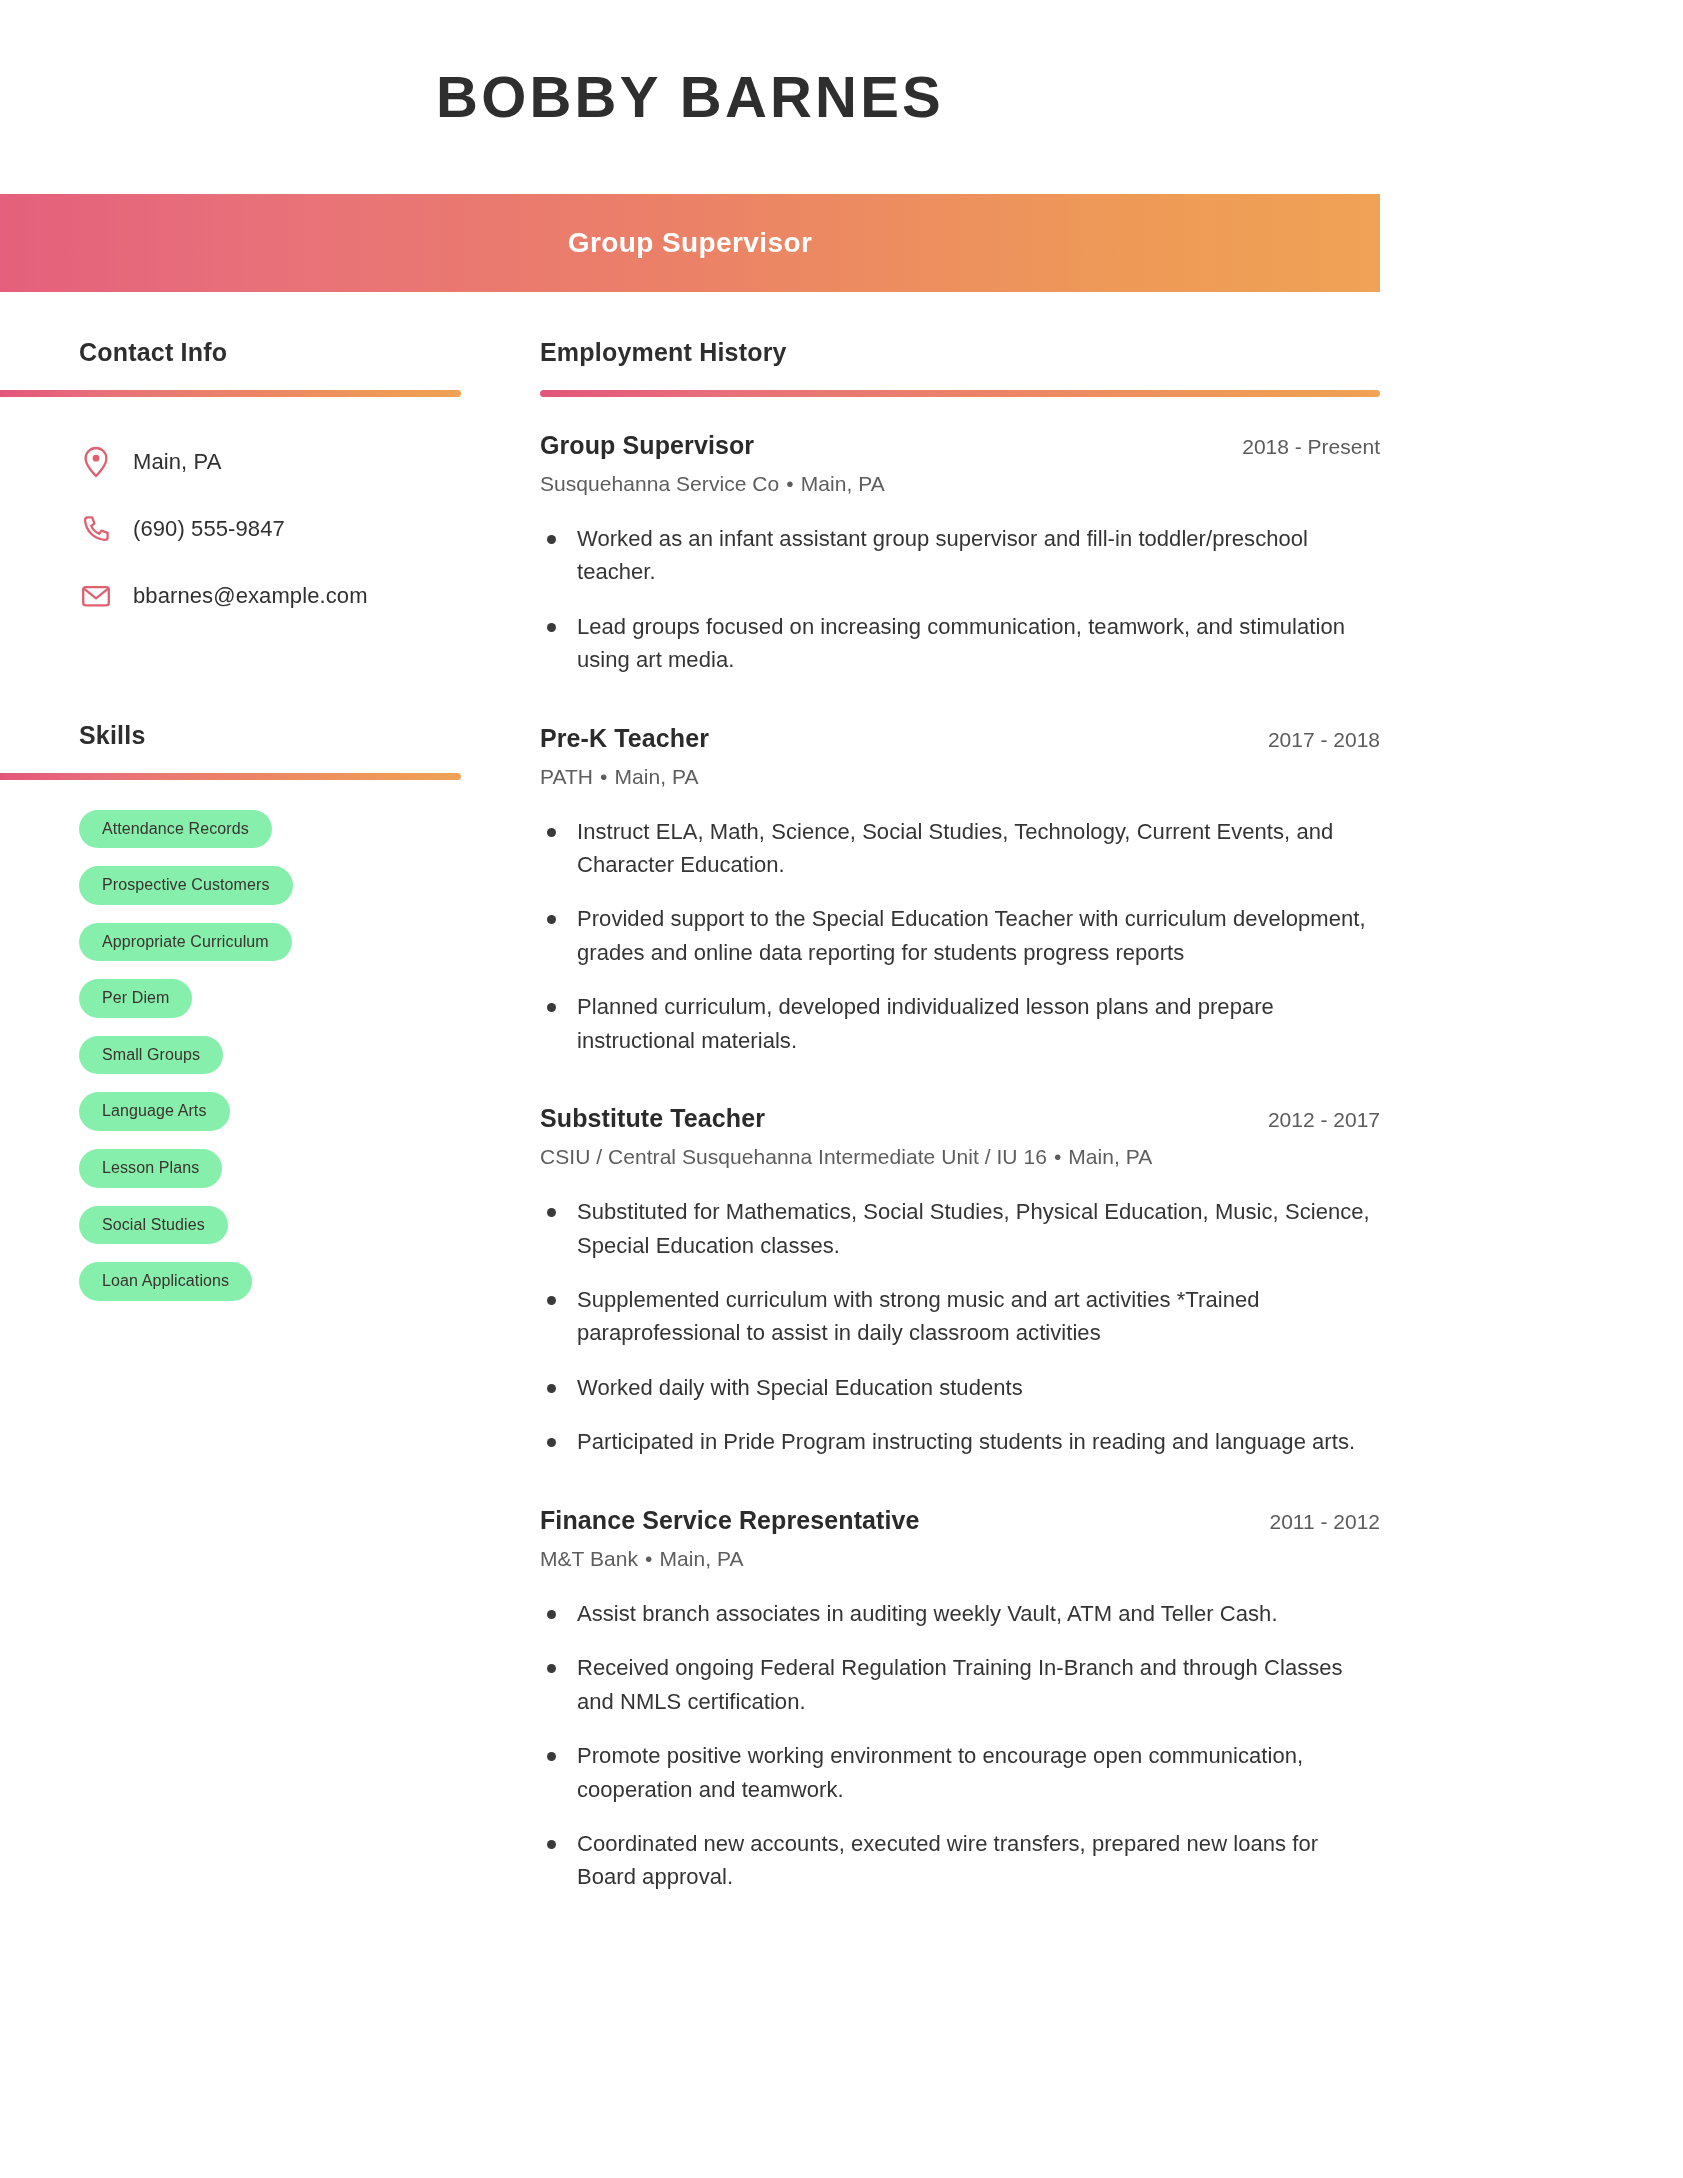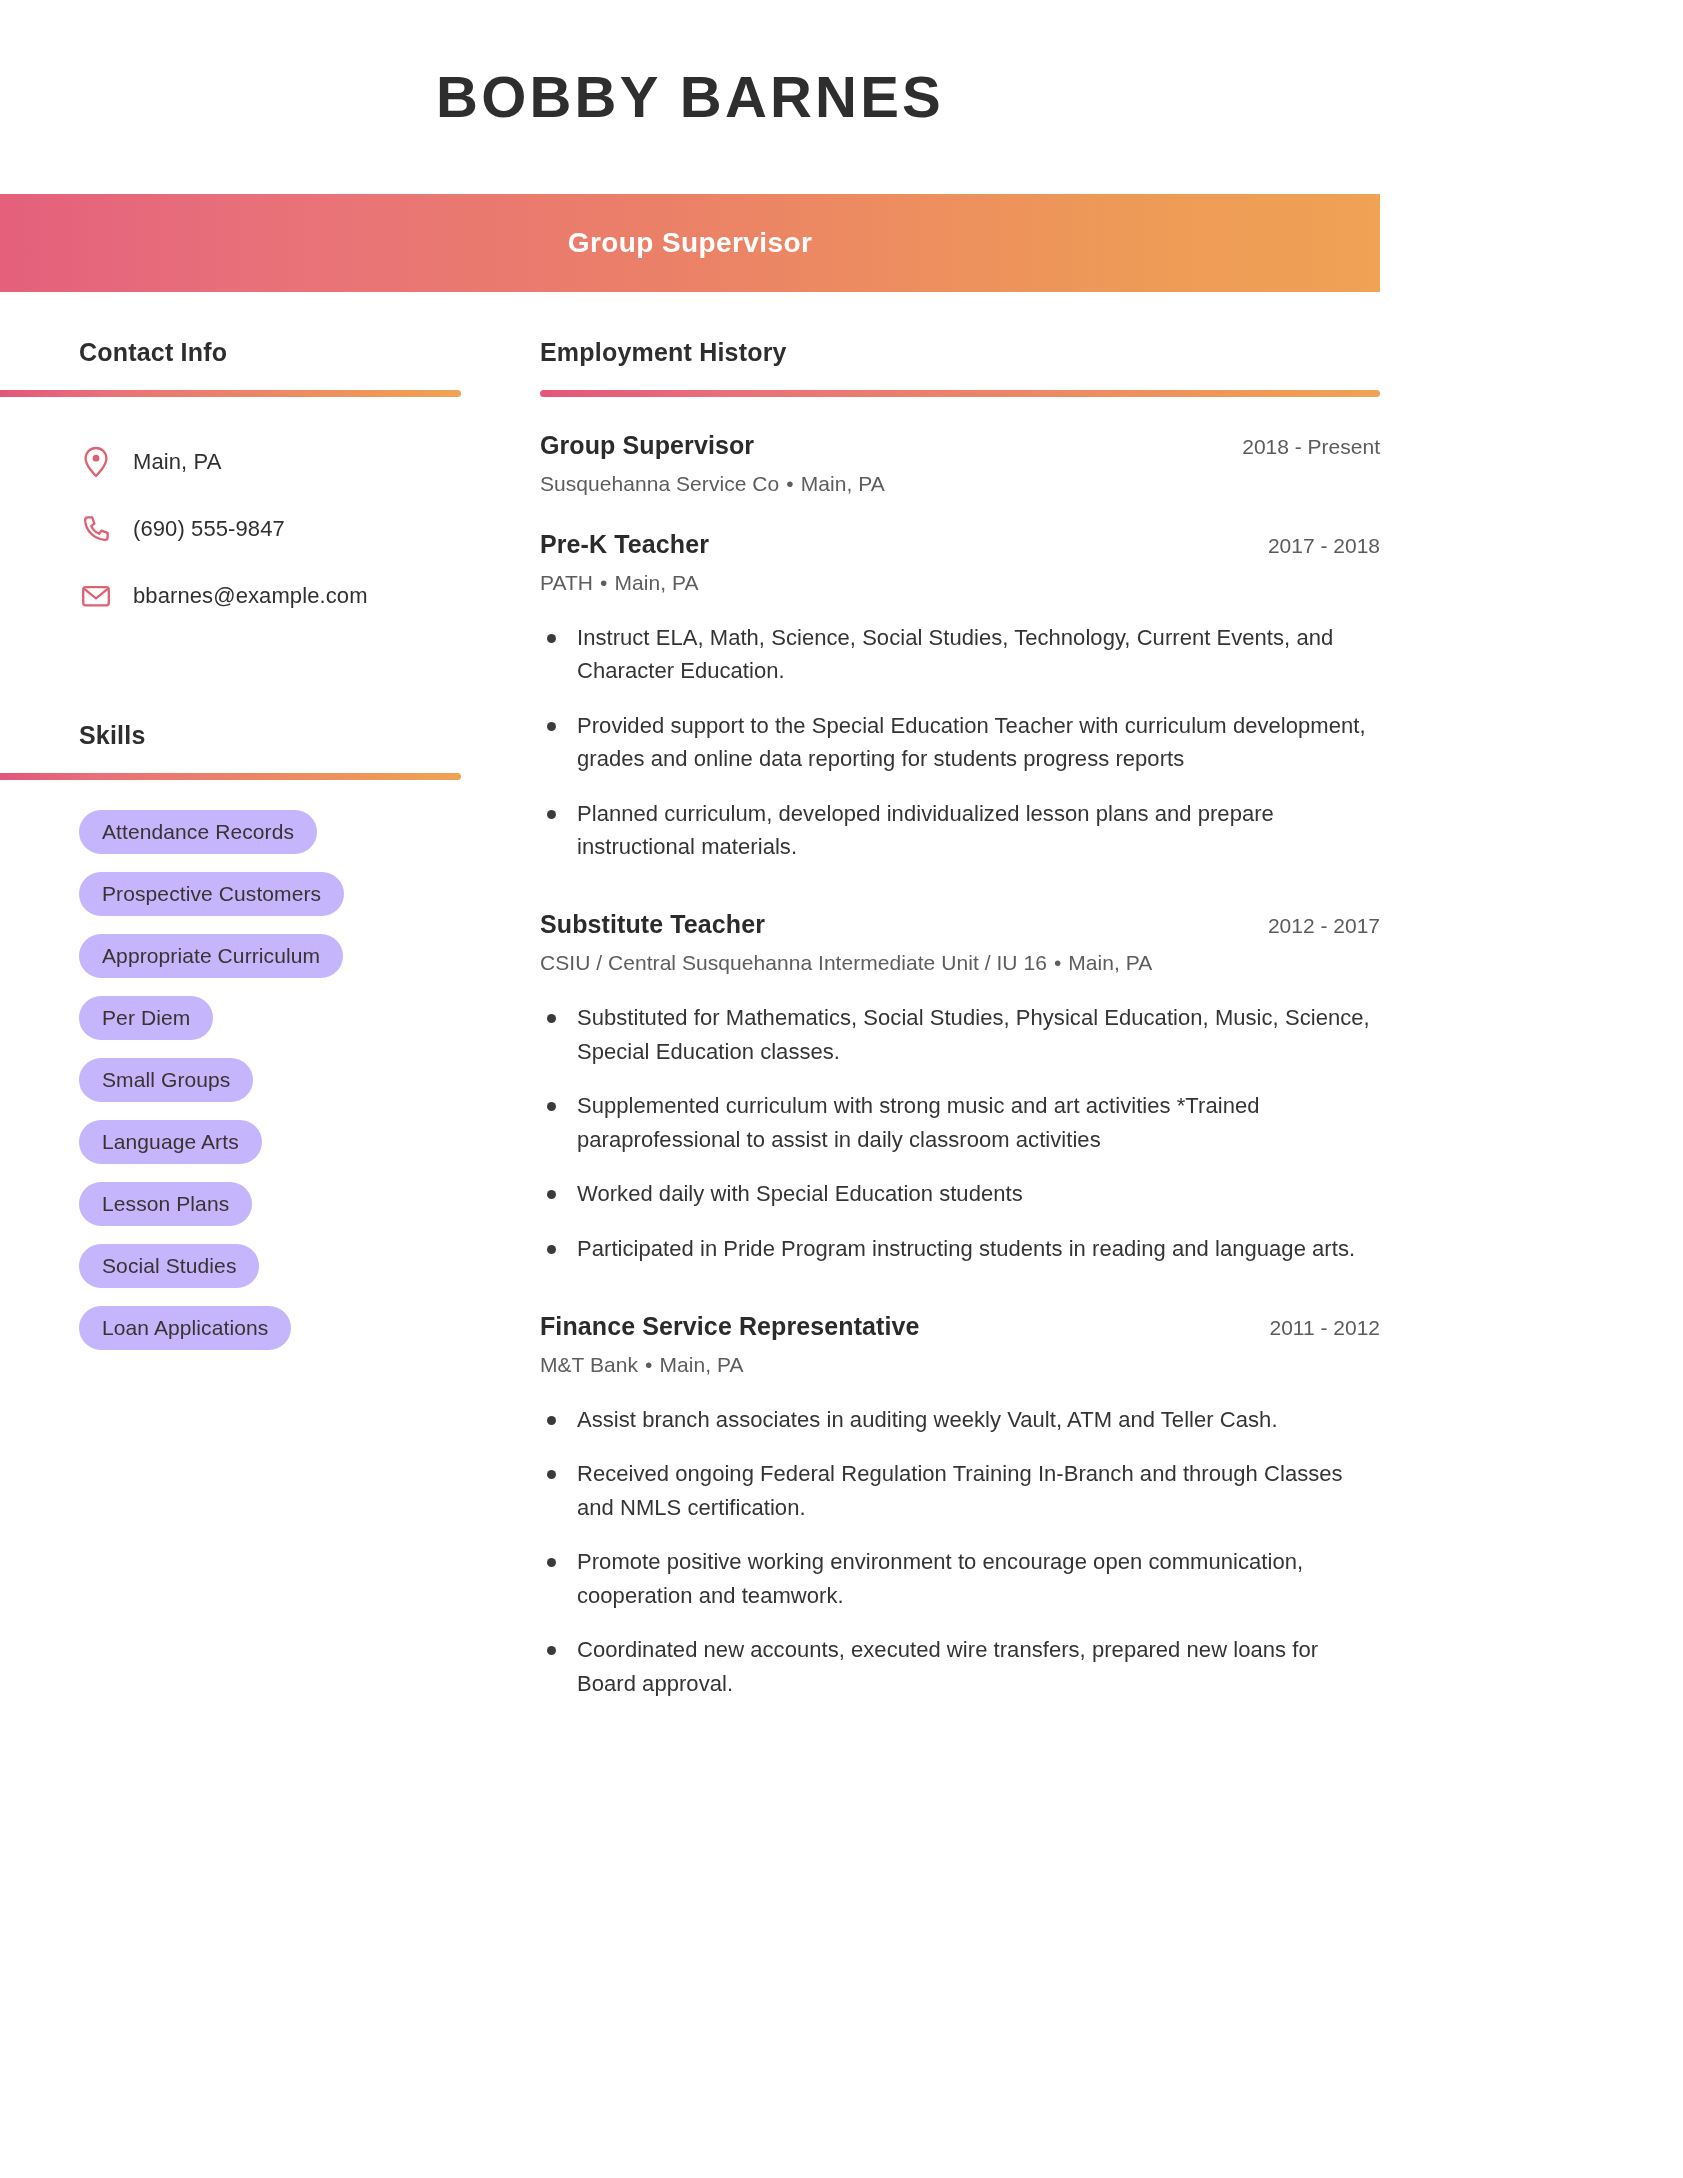--- a/index.html
+++ b/index.html
@@ -118,25 +118,25 @@
     font-size: 22px;
     color: #303030;
     letter-spacing: 0.1px;
   }
 
   
   .skills-block { margin-top: 91px; }
   .skills-list { margin-top: 30px; }
   .skill-chip {
     display: inline-block;
-    background: #c4b5fd;
+    background: #86efac;
     border-radius: 24px;
     padding: 10px 23px 11px 23px;
     margin-bottom: 18px;
-    font-size: 21px;
+    font-size: 16px;
     color: #3a3330;
     letter-spacing: 0.1px;
     line-height: 1.1;
   }
   .skill-row { display: block; }
 
   
   .jobs { margin-top: 34px; }
   .job { margin-bottom: 8px; }
   .job-head {
@@ -273,20 +273,24 @@
       <div class="jobs">
 
         <div class="job">
           <div class="job-head">
             <div class="job-title">Group Supervisor</div>
             <div class="job-dates">2018 - Present</div>
           </div>
           <div class="job-meta">
             <span>Susquehanna Service Co</span><span class="sep">•</span><span>Main, PA</span>
           </div>
+          <ul class="bullets">
+            <li>Worked as an infant assistant group supervisor and fill-in toddler/preschool teacher.</li>
+            <li>Lead groups focused on increasing communication, teamwork, and stimulation using art media.</li>
+          </ul>
         </div>
         <div class="job-gap"></div>
 
         <div class="job">
           <div class="job-head">
             <div class="job-title">Pre-K Teacher</div>
             <div class="job-dates">2017 - 2018</div>
           </div>
           <div class="job-meta">
             <span>PATH</span><span class="sep">•</span><span>Main, PA</span>

